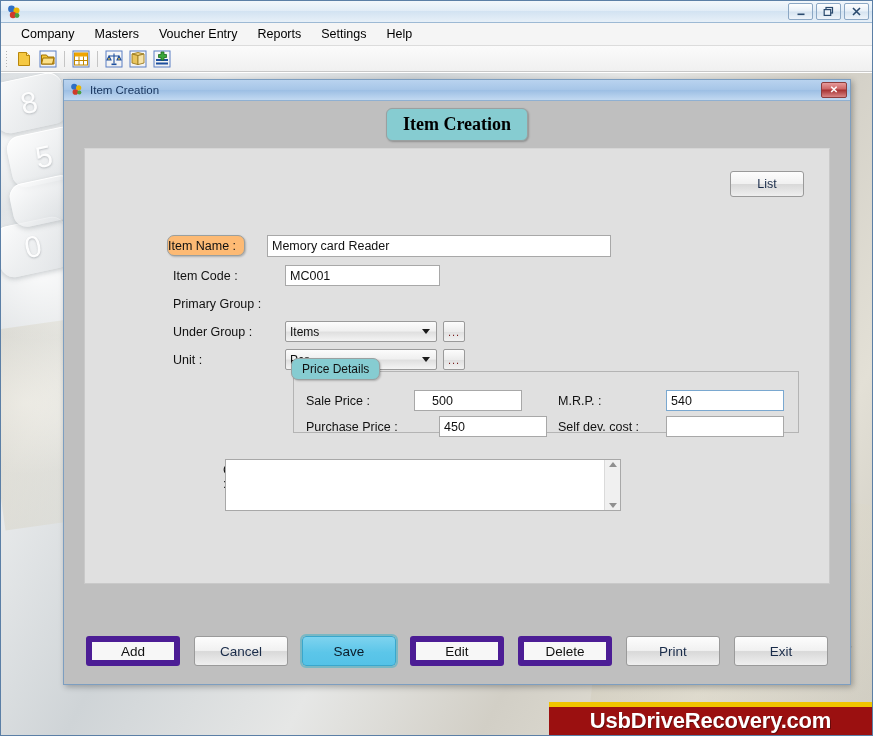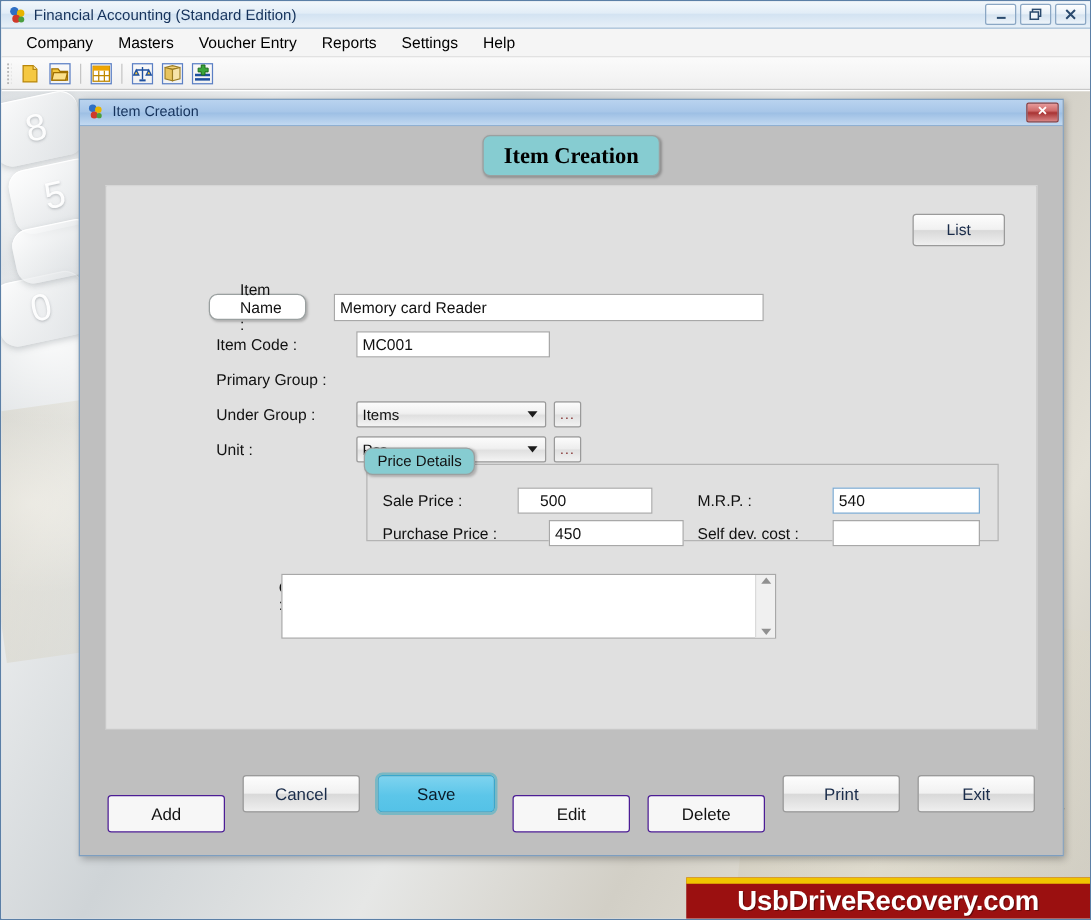--- a/index.html
+++ b/index.html
@@ -194,27 +194,26 @@
   }
   .btn3d {
     border: 1px solid #9a9a9a;
     border-radius: 3px;
     background: linear-gradient(to bottom, #fdfdfd 0%, #f1f1f1 48%, #d9d9d9 52%, #efefef 100%);
     font-size: 12.5px; color: #1a2c4a;
     display: flex; align-items: center; justify-content: center;
     cursor: default;
   }
   .btn-flat {
-    border: 1px solid #4c1d95;
+    border: 6px solid #4c1d95;
     border-radius: 3px;
     background: #f7f7f7;
     font-size: 13px; color: #111;
     display: flex; align-items: center; justify-content: center;
     cursor: default;
-    margin-top: 16px;
   }
 
   
   #form {
     position: absolute;
     left: 82px; top: 82px;
     width: 640px;
   }
   .frow {
     display: flex; align-items: center;
@@ -222,26 +221,26 @@
     height: 25px;
   }
   .flabel {
     width: 118px;
     font-size: 12.5px;
     color: #111;
     text-align: left;
     padding-left: 6px;
   }
   .flabel.hl {
-    background: #ffffff;
+    background: #fdba74;
     border: 1px solid #9aa0a0;
     border-radius: 7px;
     box-shadow: 1px 1px 2px rgba(0,0,0,.22);
     width: 78px;
-    padding: 3px 24px;
+    padding: 3px 0;
     margin-left: 5px;
     margin-right: 35px;
     height: 21px;
     display: flex; align-items: center;
   }
   .txt {
     border: 1px solid #a8a8a8;
     background: #fff;
     height: 21px;
     font-size: 12.5px;
@@ -378,21 +377,20 @@
 
   <div id="titlebar">
     <span class="tb-icon">
       <svg width="16" height="16" viewBox="0 0 16 16">
         <circle cx="5.5" cy="5" r="3.4" fill="#2f6fc4"></circle>
         <circle cx="10.5" cy="6.5" r="3" fill="#e8b400"></circle>
         <circle cx="7" cy="11" r="3.2" fill="#d03a2a"></circle>
         <circle cx="11" cy="11.5" r="2.4" fill="#4a9e3f"></circle>
       </svg>
     </span>
-    <span id="titlebar-title">Financial Accounting (Standard Edition)</span>
 
     <div id="window-buttons">
       <div class="win-btn">
         <span class="g">
           <svg width="10" height="10" viewBox="0 0 10 10">
               <rect x="1.5" y="6.5" width="7" height="1.6" fill="#2a4a6e"></rect>
             </svg>
         </span>
       </div>
       <div class="win-btn">

